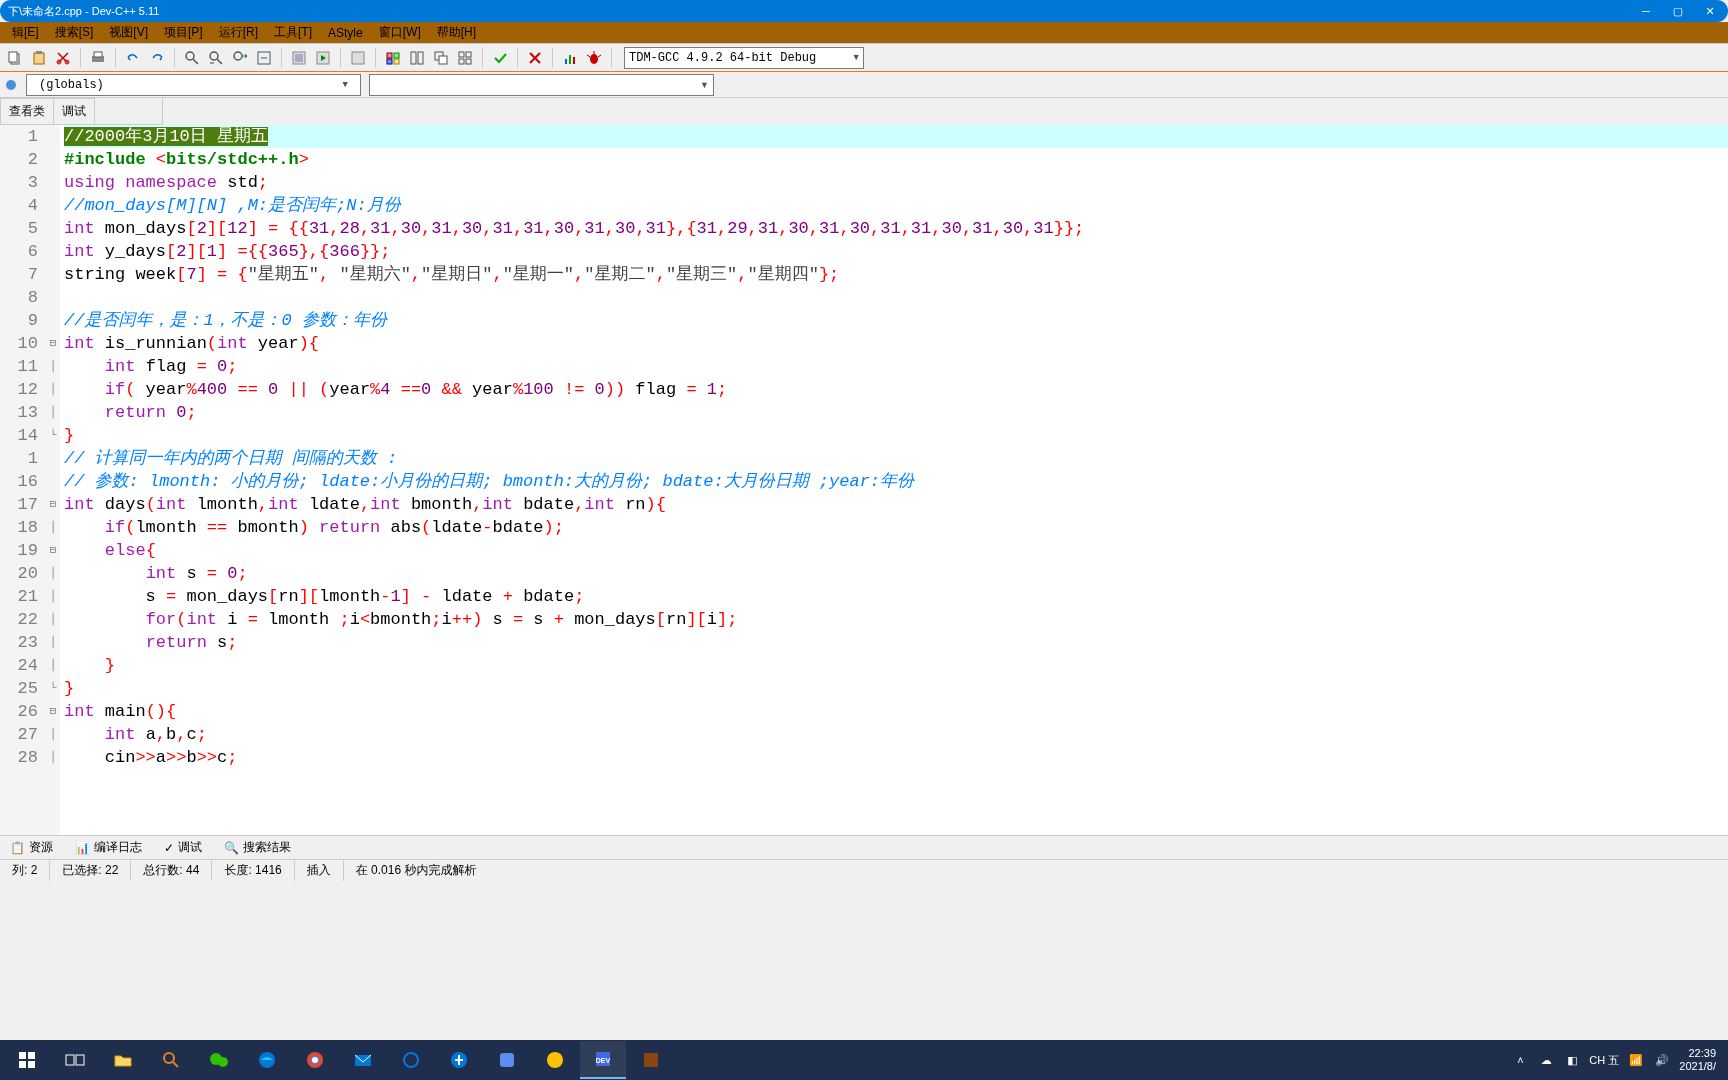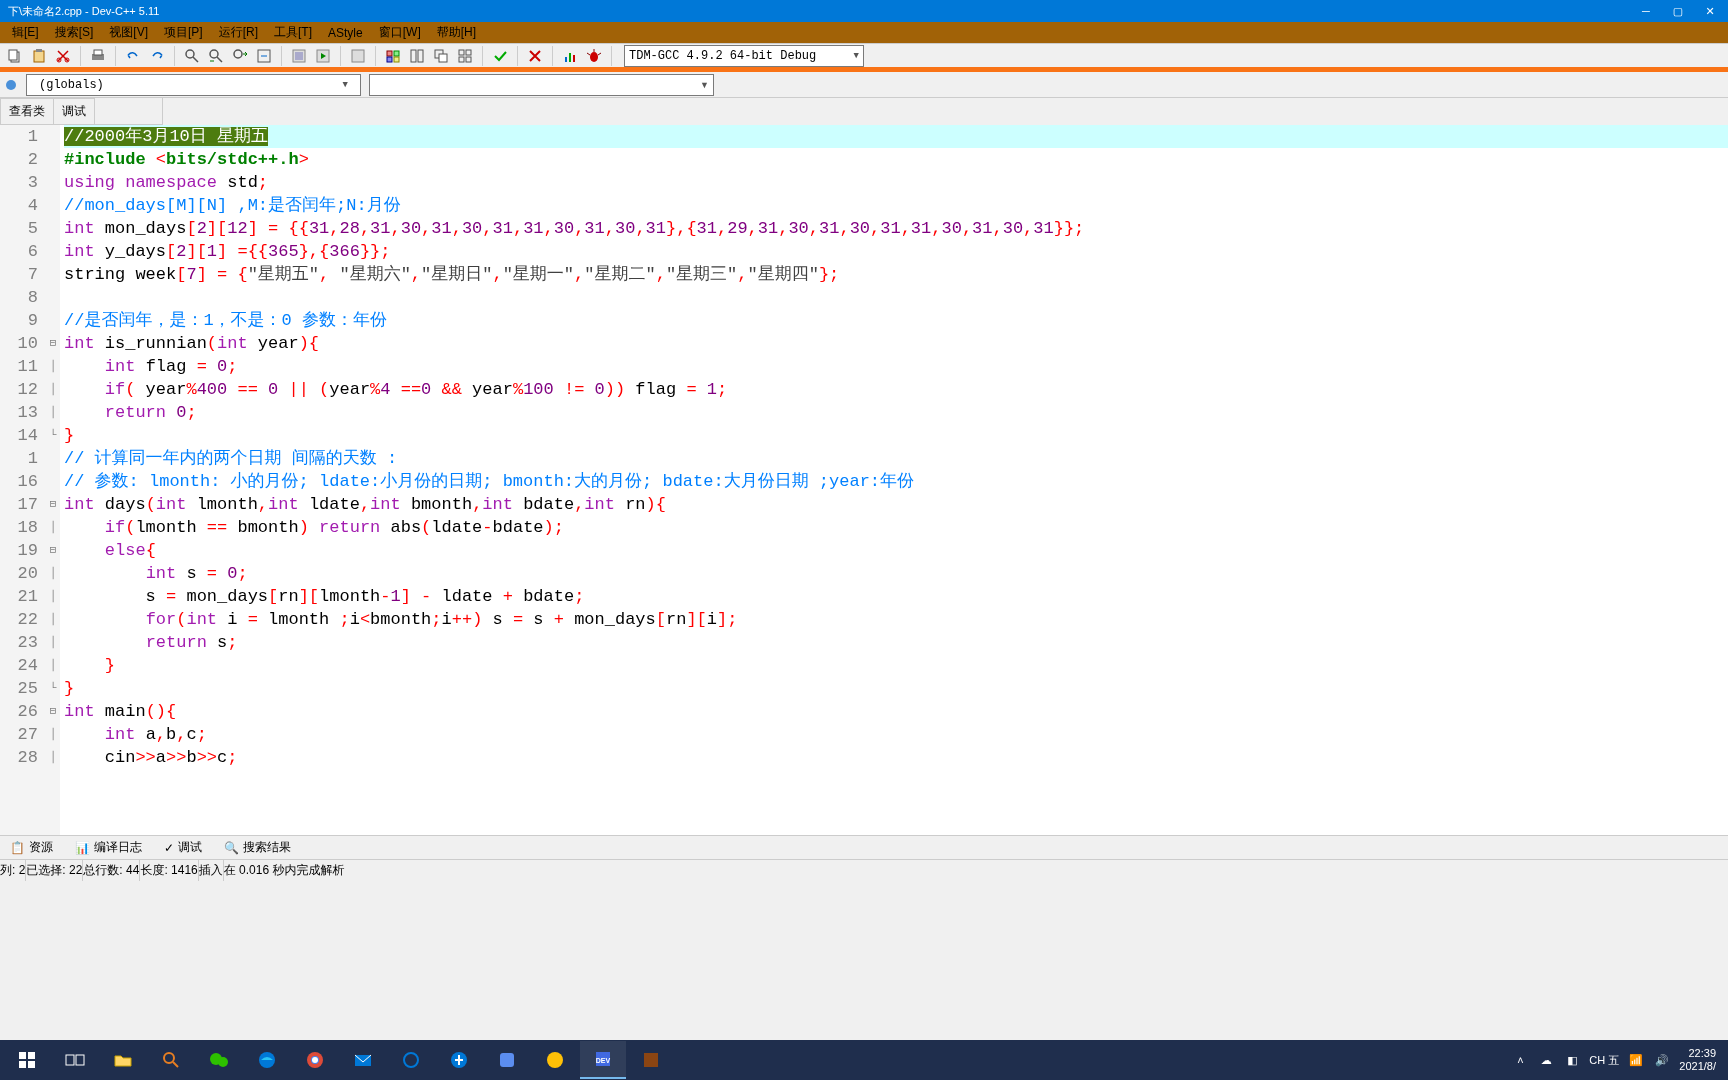--- a/index.html
+++ b/index.html
@@ -1,25 +1,25 @@
 <!DOCTYPE html>
 <html><head>
 <meta charset="utf-8">
 <style>
 * { margin: 0; padding: 0; box-sizing: border-box; }
 body { font-family: "Microsoft YaHei", Arial, sans-serif; font-size: 12px; background: #f0f0f0; overflow: hidden; width: 1728px; height: 1080px; position: relative; }
 
-.titlebar { background: #0078d7; color: #fff; height: 22px; display: flex; align-items: center; justify-content: space-between; padding: 0 8px; font-size: 11px; }
+.titlebar { background: #0078d7; color: #fff; height: 22px; display: flex; align-items: center; justify-content: space-between; padding: 0 8px; font-size: 11px; border-radius: 11px; }
 .titlebar-btns { display: flex; gap: 12px; }
 .titlebar-btn { width: 20px; text-align: center; cursor: pointer; }
 
 .menubar { background: #a16207; height: 22px; display: flex; align-items: center; padding: 0 4px; border-bottom: 1px solid #ccc; font-size: 12px; }
 .menu-item { padding: 2px 8px; cursor: pointer; }
 
-.toolbar { background: #f0f0f0; height: 28px; display: flex; align-items: center; padding: 2px 4px; border-bottom: 5px solid #f97316; gap: 2px; }
+.toolbar { background: #f0f0f0; height: 28px; display: flex; align-items: center; padding: 2px 4px; border-bottom: 1px solid #f97316; gap: 2px; }
 .tool-btn { width: 22px; height: 22px; display: flex; align-items: center; justify-content: center; cursor: pointer; border: 1px solid transparent; }
 .tool-sep { width: 1px; height: 20px; background: #ccc; margin: 0 4px; }
 .compiler-select { margin-left: 6px; width: 240px; height: 22px; border: 1px solid #7a7a7a; background: #fff; padding: 2px 4px; font-family: "Courier New", monospace; font-size: 12px; display: flex; align-items: center; justify-content: space-between; }
 
 .scopebar { background: #f0f0f0; height: 26px; display: flex; align-items: center; padding: 2px 4px; border-bottom: 1px solid #ccc; gap: 8px; }
 .scope-icon { width: 14px; height: 14px; }
 .scope-select { width: 335px; height: 22px; border: 1px solid #7a7a7a; background: #fff; padding: 2px 12px; font-family: "Courier New", monospace; font-size: 12px; display: flex; align-items: center; justify-content: space-between; }
 .scope-select2 { width: 345px; height: 22px; border: 1px solid #7a7a7a; background: #fff; padding: 2px 4px; display: flex; align-items: center; justify-content: space-between; }
 
 .main-area { display: flex; height: 737px; flex-direction: column; }
@@ -32,34 +32,34 @@
 .file-tab { padding: 4px 14px; border: 1px solid #ccc; background: #fff; font-size: 12px; cursor: pointer; }
 
 .code-editor { flex: 1; display: flex; background: #fff; font-family: Consolas, "Courier New", monospace; font-size: 17px; line-height: 23px; overflow: auto; }
 .gutter { width: 46px; text-align: right; padding-right: 8px; color: #808080; background: #f4f4f4; user-select: none; }
 .fold-gutter { width: 14px; background: #f4f4f4; color: #808080; font-size: 11px; text-align: center; user-select: none; }
 .code-content { flex: 1; padding-left: 4px; white-space: pre; }
 .code-line { height: 23px; }
 .line-hl { background: #ccffff; display: block; }
 
 .sel { background: #4d7c0f; color: #fff; }
-.c-comment { color: #0080ff; }
+.c-comment { color: #0080ff; font-style: italic; }
 .c-pp { color: #008000; font-weight: bold; }
 .c-kw { color: #a21caf; font-weight: normal; }
 .c-num { color: #800080; }
 .c-str { color: #404040; }
 .c-op { color: #ff0000; }
 .c-paren { color: #ff0000; }
 .c-id { color: #000; }
 
 .bottom-tabs { background: #f0f0f0; border-top: 1px solid #ccc; height: 24px; display: flex; align-items: center; padding: 0 4px; gap: 10px; }
 .bottom-tab { display: flex; align-items: center; gap: 4px; padding: 2px 6px; cursor: pointer; font-size: 12px; }
 
 .statusbar { background: #f0f0f0; border-top: 1px solid #ccc; height: 22px; display: flex; align-items: center; font-size: 12px; }
-.status-seg { padding: 0 0; border-right: 1px solid #ccc; height: 100%; display: flex; align-items: center; }
+.status-seg { padding: 0 12px; border-right: 1px solid #ccc; height: 100%; display: flex; align-items: center; }
 
 .taskbar { position: absolute; bottom: 0; left: 0; right: 0; height: 40px; background: #1f2e4d; display: flex; align-items: center; padding: 0 4px; justify-content: space-between; }
 .taskbar-left { display: flex; align-items: center; gap: 2px; }
 .taskbar-item { width: 46px; height: 38px; display: flex; align-items: center; justify-content: center; cursor: pointer; color: #fff; font-size: 18px; }
 .taskbar-item.active { border-bottom: 2px solid #76b9ed; background: rgba(255,255,255,0.08); }
 .taskbar-right { display: flex; align-items: center; gap: 8px; color: #fff; font-size: 11px; padding-right: 8px; }
 .tray-icon { width: 18px; height: 18px; display: flex; align-items: center; justify-content: center; }
 
 svg { display: block; }
 .chev { font-size: 9px; color: #555; }

